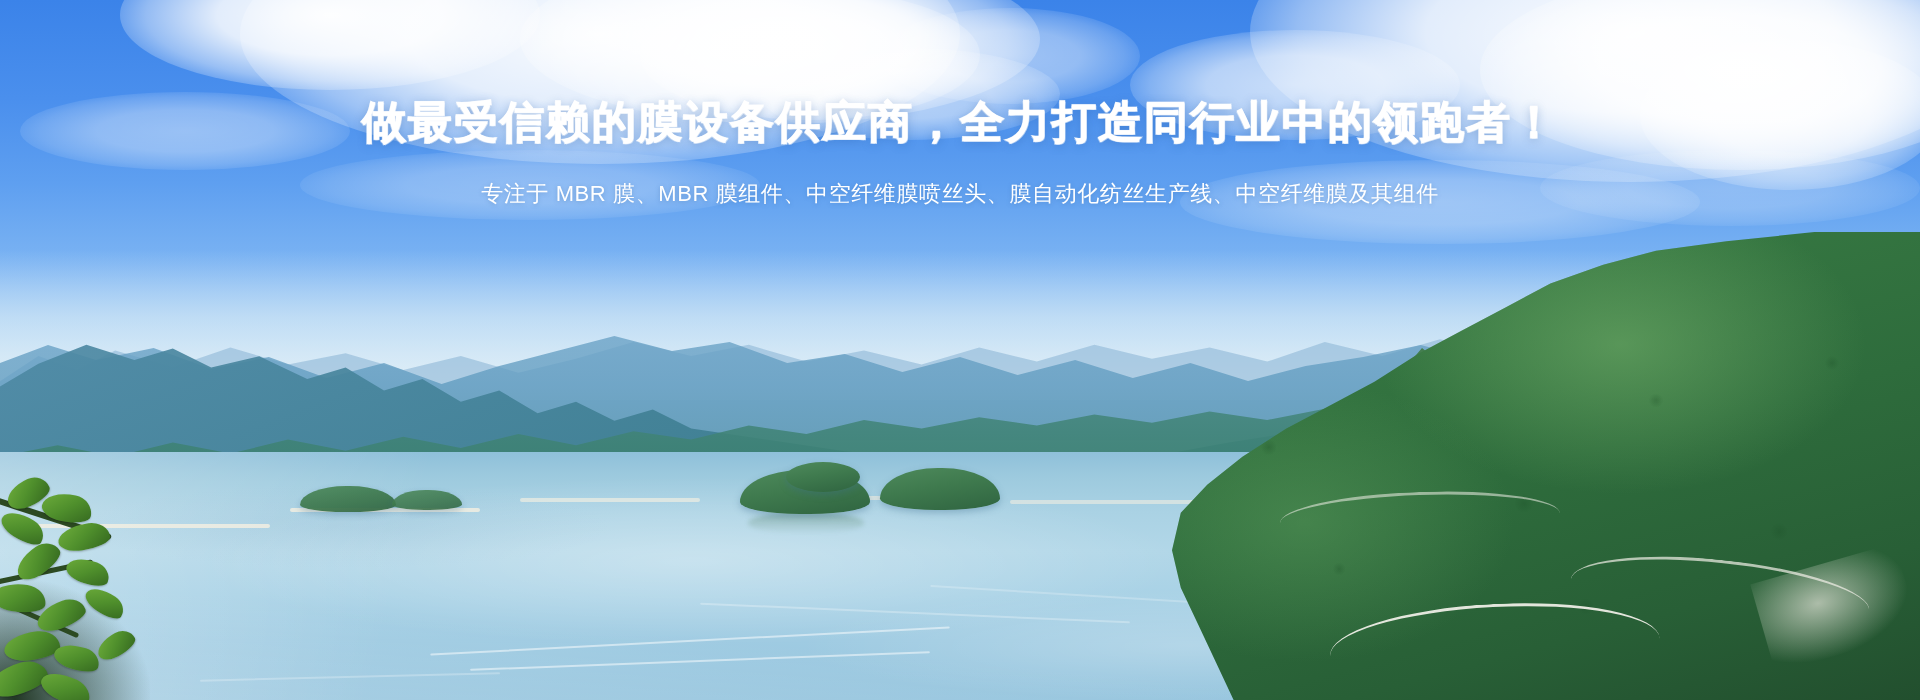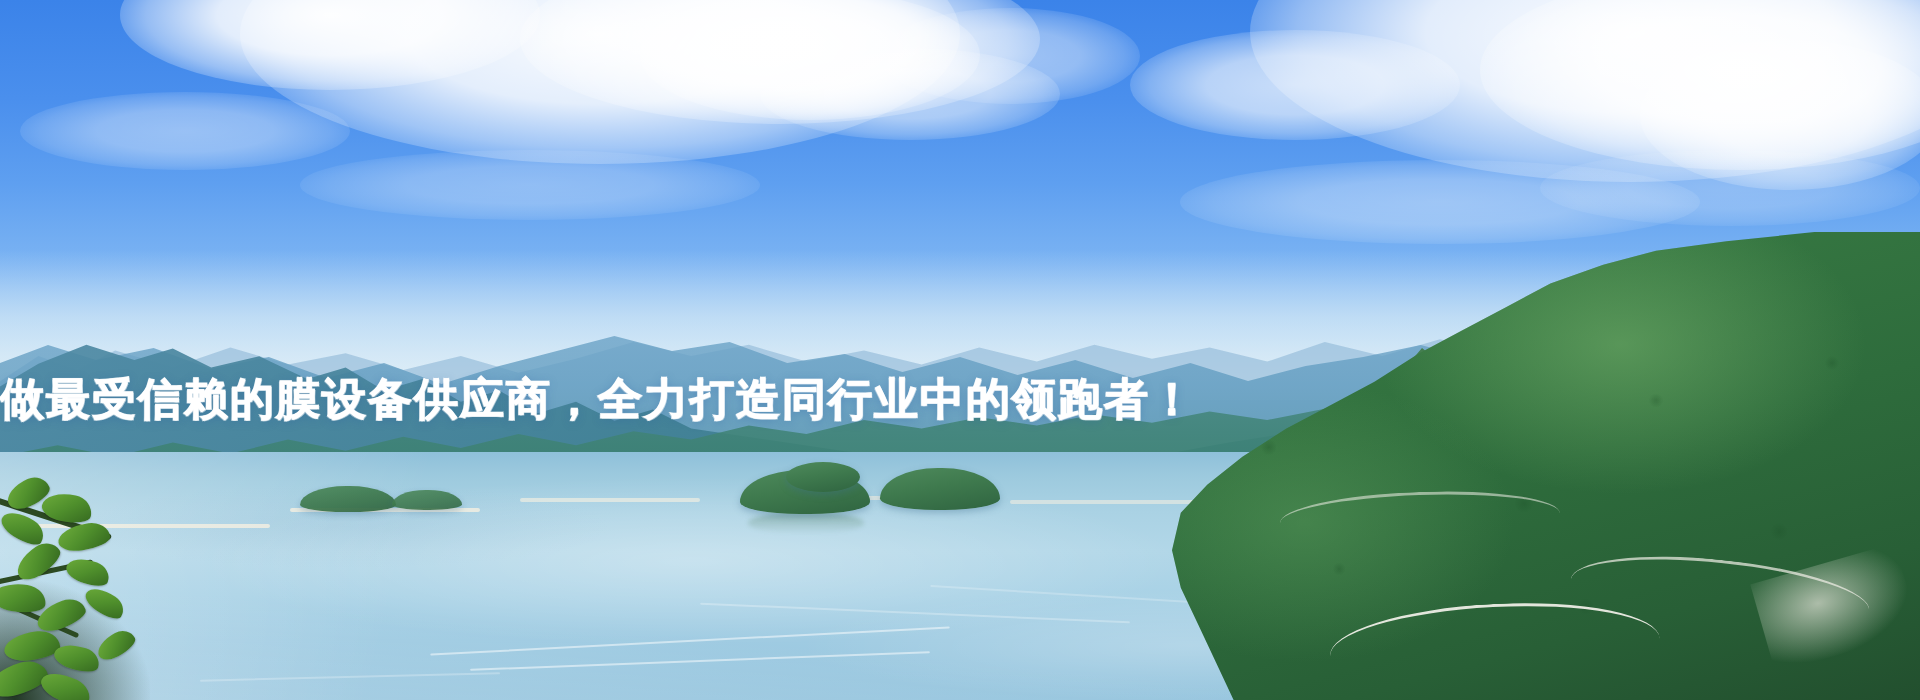--- a/index.html
+++ b/index.html
@@ -255,21 +255,21 @@
     border-radius:4px;
   }
   .dark-corner {
     position:absolute; left:0; bottom:0; width:150px; height:120px;
     background:radial-gradient(ellipse at 10% 100%, rgba(18,38,16,.9), rgba(18,38,16,0) 72%);
   }
 
   
   .content {
     position:absolute; inset:0;
-    display:flex; flex-direction:row; align-items:center;
+    display:flex; flex-direction:column; align-items:center;
     z-index:40;
   }
 
   .headline {
     margin-top:98px;
     font-size:44px;
     line-height:1.08;
     font-weight:bold;
     color:#ffffff;
     letter-spacing:2px;
@@ -384,16 +384,17 @@
     <div class="leaf" style="left:4px;   top:212px; width:56px; height:28px; transform:rotate(-6deg);"></div>
     <div class="leaf" style="left:54px;  top:226px; width:46px; height:24px; transform:rotate(18deg);"></div>
     <div class="leaf" style="left:-12px; top:244px; width:60px; height:30px; transform:rotate(-16deg);"></div>
     <div class="leaf" style="left:96px;  top:214px; width:40px; height:22px; transform:rotate(-28deg);"></div>
     <div class="leaf" style="left:40px;  top:256px; width:52px; height:26px; transform:rotate(26deg);"></div>
   </div>
 
   <div class="content">
     <div class="headline">做最受信赖的膜设备供应商，全力打造同行业中的领跑者！</div>
 
+    <div class="subtitle">专注于 MBR 膜、MBR 膜组件、中空纤维膜喷丝头、膜自动化纺丝生产线、中空纤维膜及其组件</div>
 
   </div>
 
 </div>
 
 </body></html>

